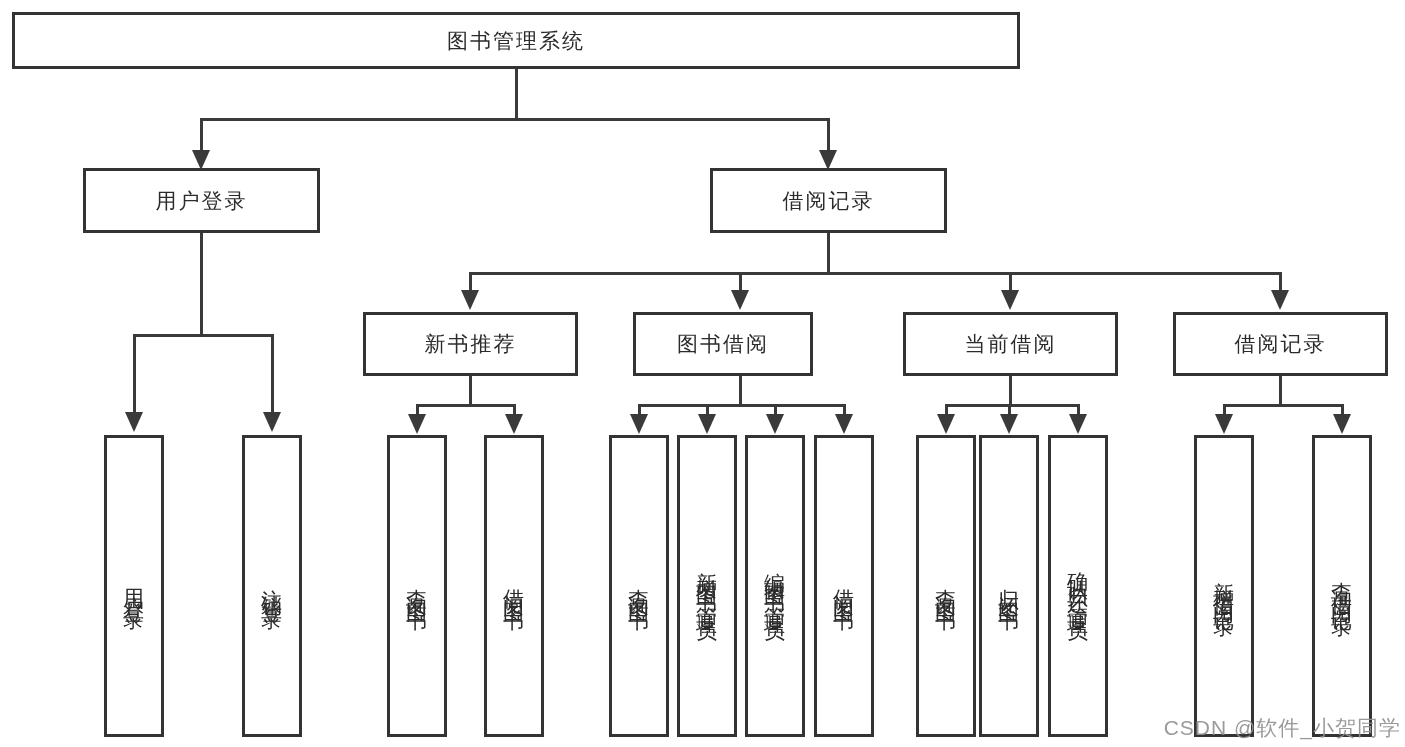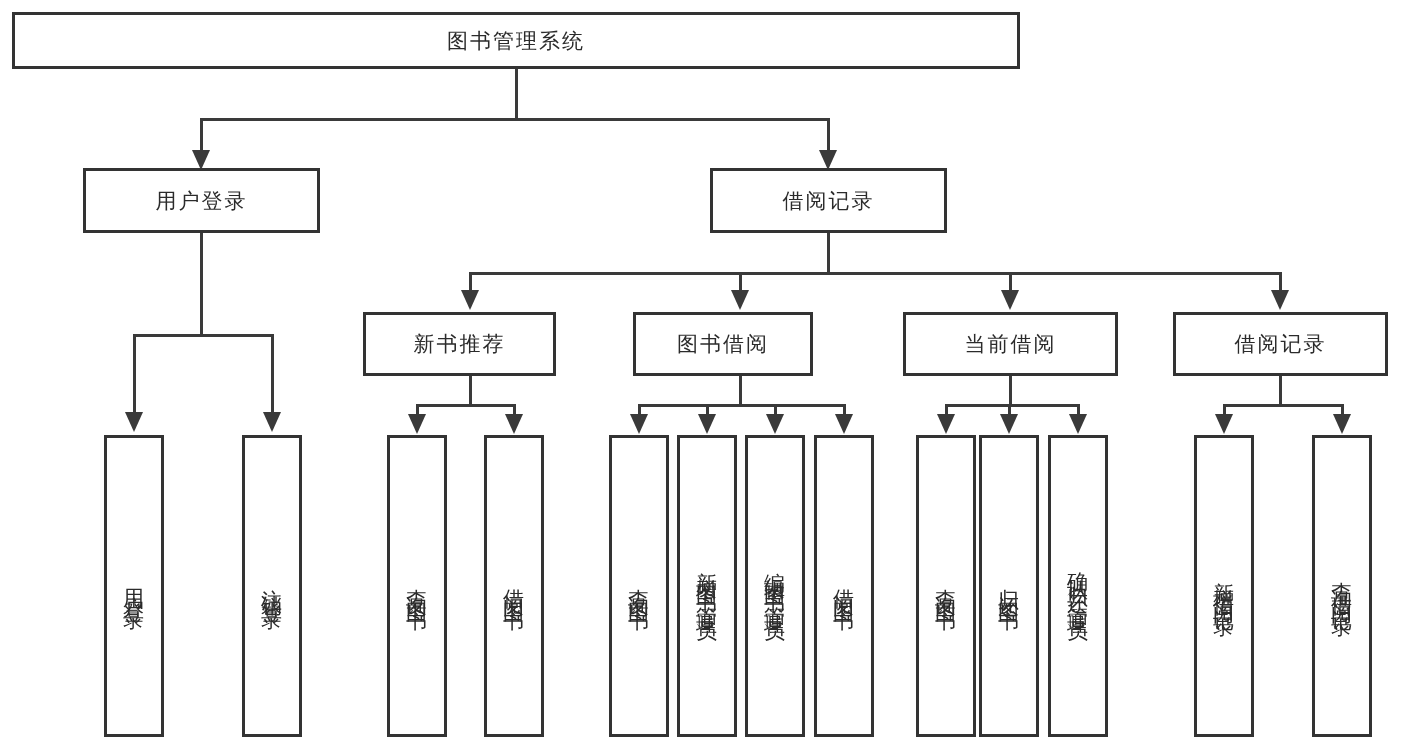--- a/index.html
+++ b/index.html
@@ -61,21 +61,21 @@
   <div class="hline" style="left:469px;top:272px;width:813px"></div>
   <div class="vline" style="left:469px;top:272px;height:22px"></div>
   <div class="arrow" style="left:461px;top:290px"></div>
   <div class="vline" style="left:739px;top:272px;height:22px"></div>
   <div class="arrow" style="left:731px;top:290px"></div>
   <div class="vline" style="left:1009px;top:272px;height:22px"></div>
   <div class="arrow" style="left:1001px;top:290px"></div>
   <div class="vline" style="left:1279px;top:272px;height:22px"></div>
   <div class="arrow" style="left:1271px;top:290px"></div>
 
-  <div class="box" style="left:363px;top:312px;width:193px;height:64px">
+  <div class="box" style="left:363px;top:312px;width:215px;height:64px">
     <span>新书推荐</span>
   </div>
   <div class="box" style="left:633px;top:312px;width:180px;height:64px">
     <span>图书借阅</span>
   </div>
   <div class="box" style="left:903px;top:312px;width:215px;height:64px">
     <span>当前借阅</span>
   </div>
   <div class="box" style="left:1173px;top:312px;width:215px;height:64px">
     <span>借阅记录</span>
@@ -152,13 +152,14 @@
     <span>确认归还（管理员）</span>
   </div>
 
   <div class="box v" style="left:1194px;top:435px;width:60px;height:302px">
     <span>新增借阅记录</span>
   </div>
   <div class="box v" style="left:1312px;top:435px;width:60px;height:302px">
     <span>查询借阅记录</span>
   </div>
 
+  <div class="watermark">CSDN @软件_小贺同学</div>
 </div>
 
 </body></html>

